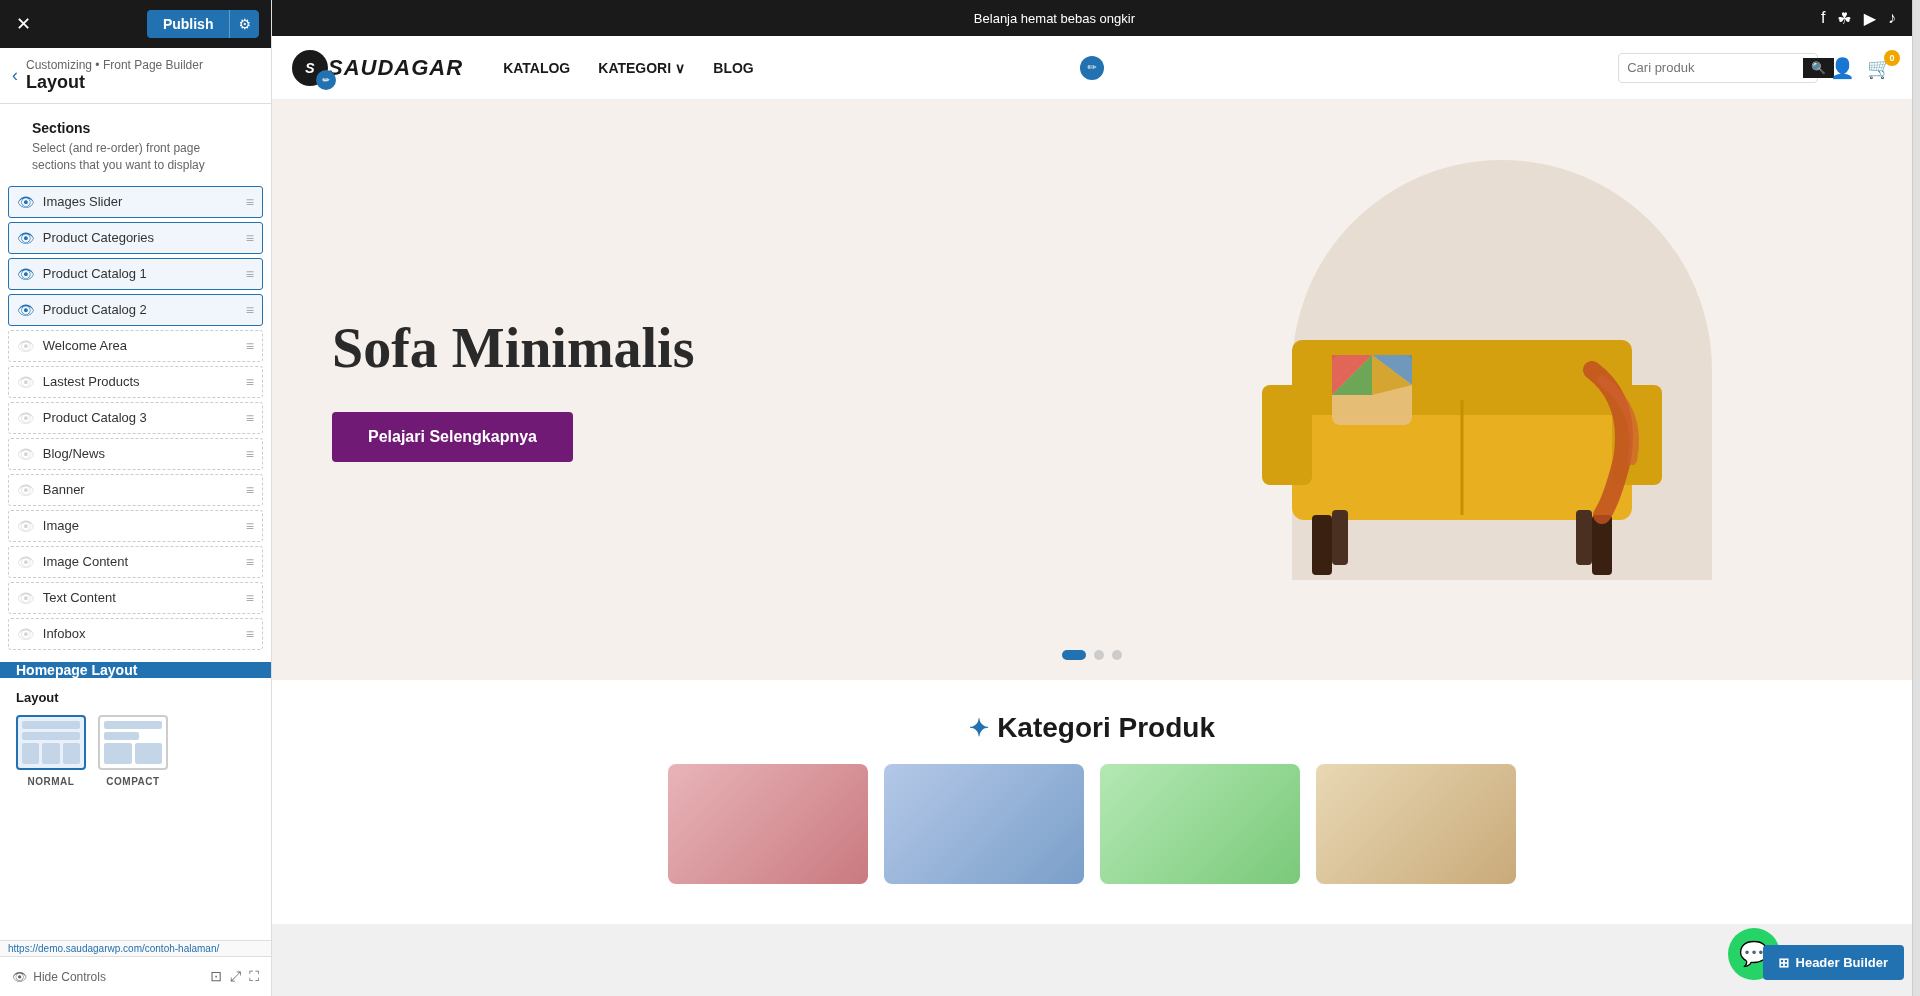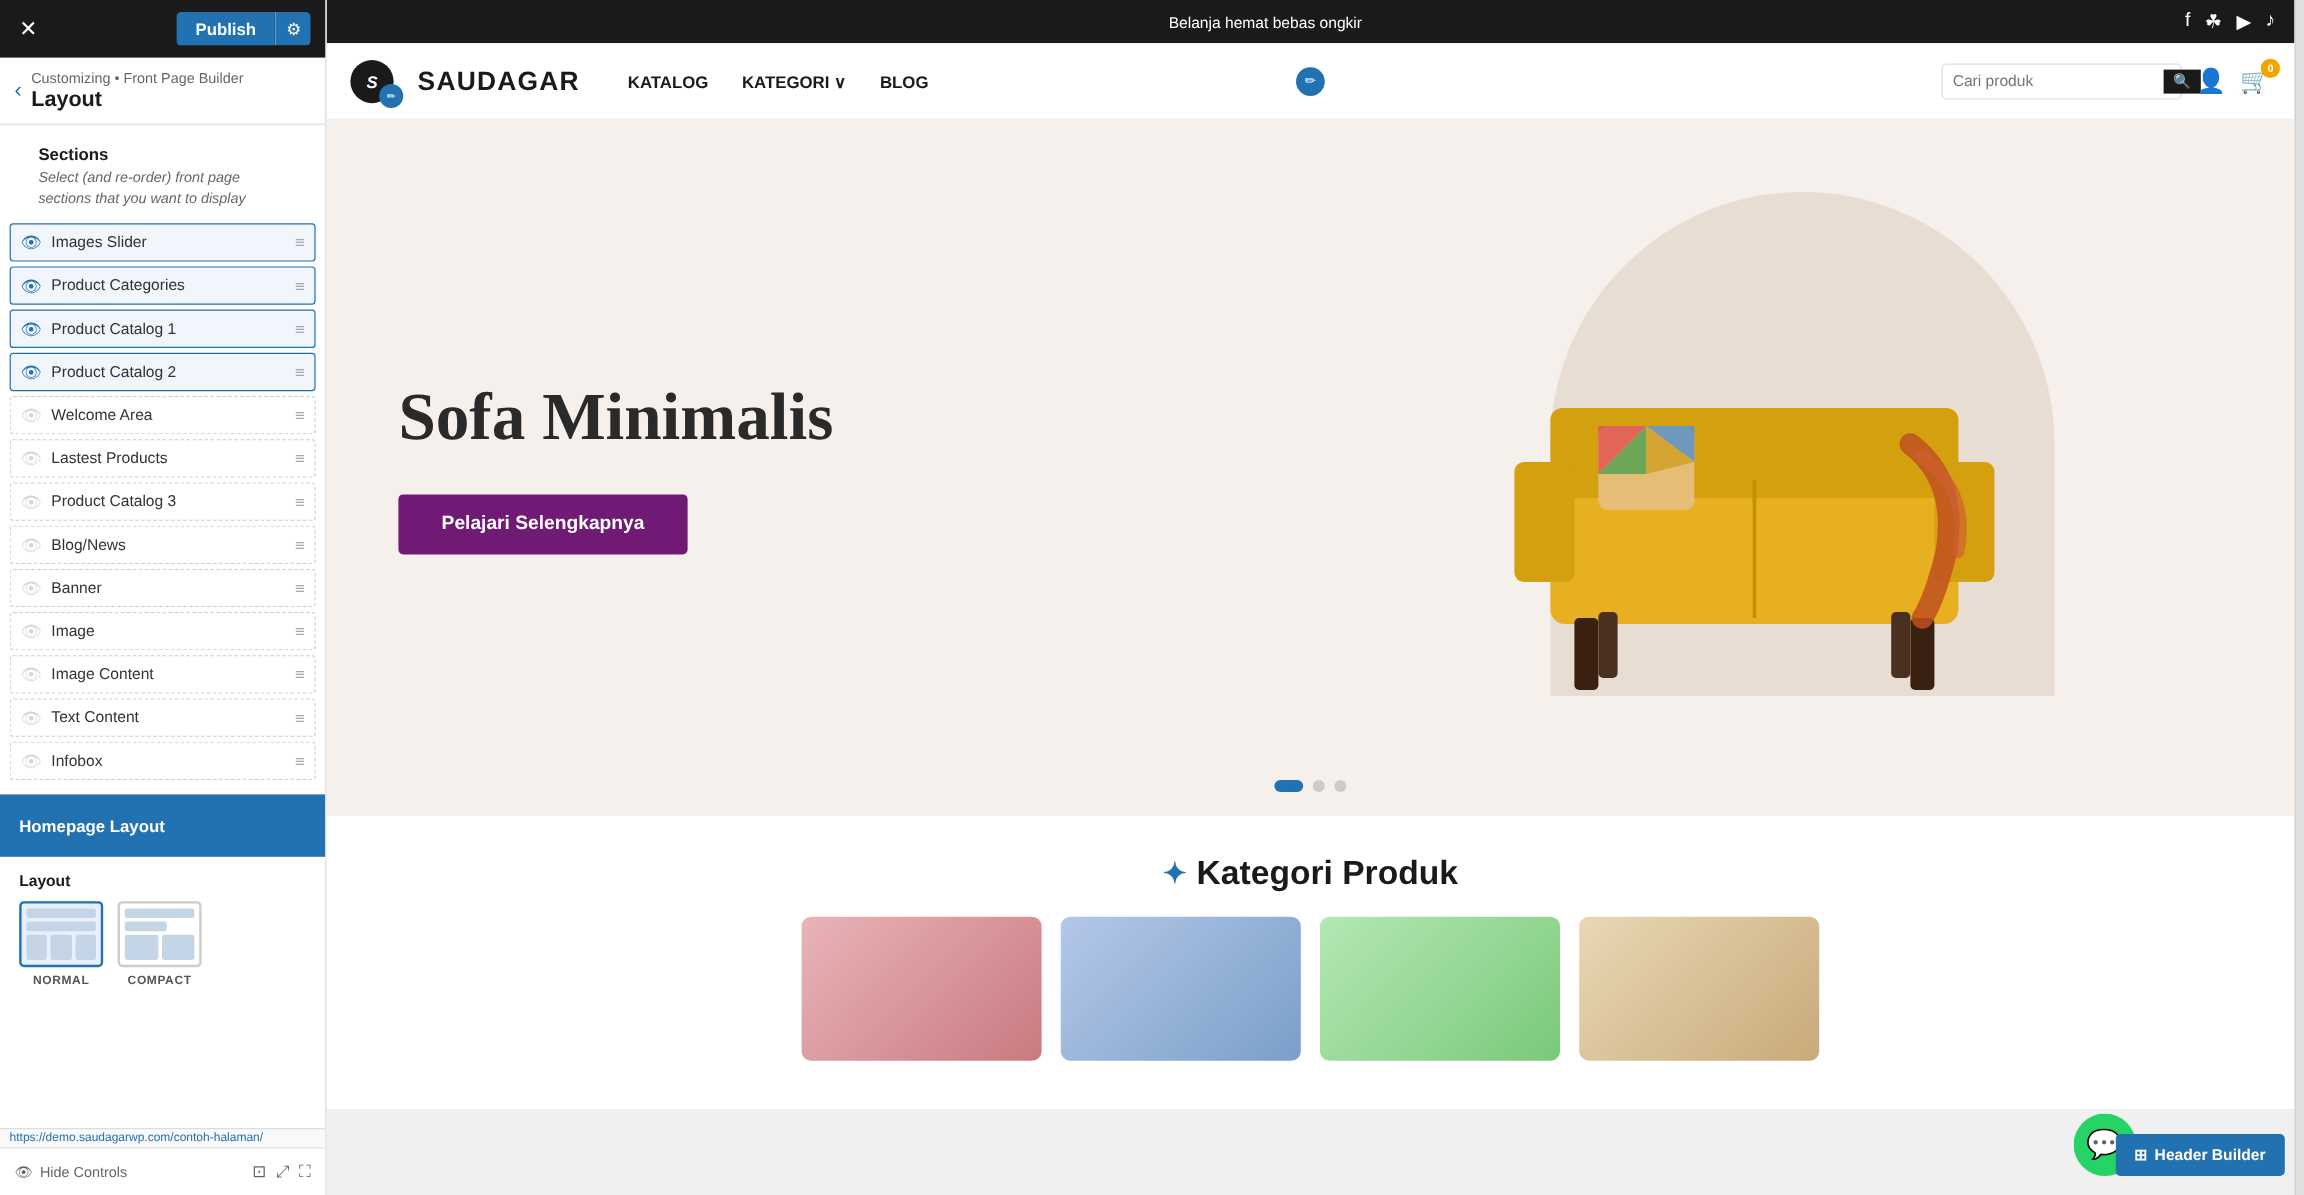--- a/index.html
+++ b/index.html
@@ -104,21 +104,20 @@
       font-size: 14px;
       font-weight: 700;
       color: #1a1a1a;
       margin-bottom: 4px;
     }
 
     .sections-desc {
       font-size: 12px;
       color: #666;
       line-height: 1.4;
-      font-style: italic;
     }
 
     .section-list {
       padding: 8px 8px;
     }
 
     .section-item {
       display: flex;
       align-items: center;
       padding: 7px 8px;
@@ -152,21 +151,21 @@
     }
 
     .drag-icon {
       color: #aaa;
       font-size: 14px;
     }
 
     .homepage-layout-bar {
       background: #2271b1;
       color: #fff;
-      padding: 18px 16px;
+      padding: 0 16px;
       font-size: 14px;
       font-weight: 600;
     }
 
     .layout-section {
       padding: 12px 16px;
     }
 
     .layout-label {
       font-size: 13px;
@@ -767,21 +766,21 @@
   </div>
 
   <div class="site-nav">
 
     <div class="logo-wrapper">
       <div class="logo-icon">
         <span style="font-size:14px;font-weight:800;font-style:italic;">S</span>
         <div class="logo-edit">✏</div>
       </div>
     </div>
-    <span style="font-size:22px;font-weight:900;color:#1a1a1a;margin-left:20px;margin-right:40px;letter-spacing:1px;">SAUDAGAR</span>
+    <span style="font-size:22px;font-weight:900;color:#1a1a1a;margin-left:0;margin-right:40px;letter-spacing:1px;font-style:italic;">SAUDAGAR</span>
 
     <div class="nav-links">
       <span class="nav-link">KATALOG</span>
       <span class="nav-link">KATEGORI ∨</span>
       <span class="nav-link">BLOG</span>
     </div>
 
     <div style="position:absolute;left:50%;top:50%;transform:translate(-50%,-50%);width:24px;height:24px;background:#2271b1;border-radius:50%;display:flex;align-items:center;justify-content:center;color:#fff;font-size:11px;z-index:20;">✏</div>
 
     <div class="nav-right">

